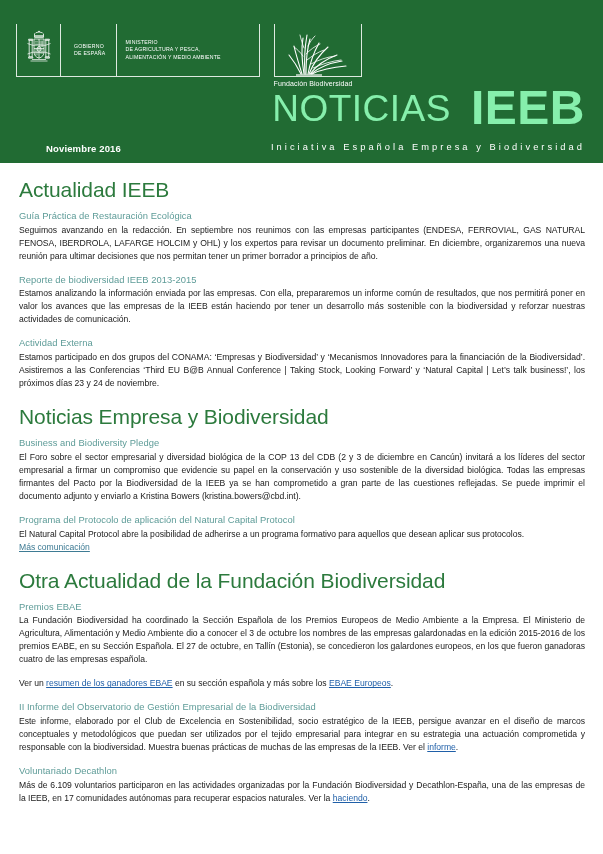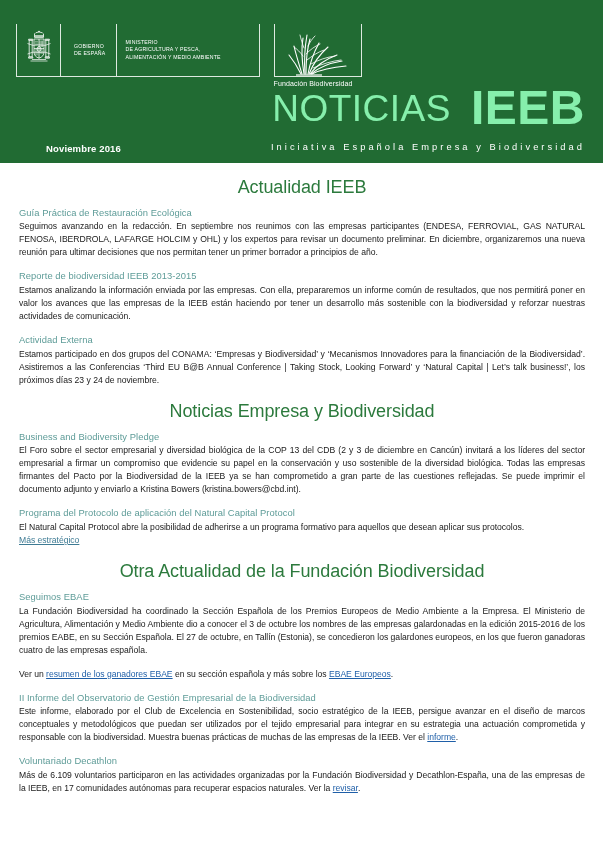--- a/index.html
+++ b/index.html
@@ -137,26 +137,25 @@
   }
 
   
   .content {
     padding: 0 18px 0 19px;
     box-sizing: border-box;
     width: 603px;
   }
   h1.section-title {
     color: #2C7A3D;
-    font-size: 18px;
+    font-size: 21px;
     font-weight: 400;
     letter-spacing: -0.1px;
     margin: 15px 0 9px 0;
     line-height: 1.1;
-    text-align: center;
   }
   h2.sub-title {
     color: #5E9C98;
     font-size: 9.4px;
     font-weight: 400;
     letter-spacing: 0.05px;
     margin: 0 0 1px 0;
     line-height: 1.35;
   }
   p.body {
@@ -295,35 +294,35 @@
 
   <h1 class="section-title">Noticias Empresa y Biodiversidad</h1>
 
   <div class="block">
     <h2 class="sub-title">Business and Biodiversity Pledge</h2>
     <p class="body">El Foro sobre el sector empresarial y diversidad biológica de la COP 13 del CDB (2 y 3 de diciembre en Cancún) invitará a los líderes del sector empresarial a firmar un compromiso que evidencie su papel en la conservación y uso sostenible de la diversidad biológica. Todas las empresas firmantes del Pacto por la Biodiversidad de la IEEB ya se han comprometido a gran parte de las cuestiones reflejadas. Se puede imprimir el documento adjunto y enviarlo a Kristina Bowers (kristina.bowers@cbd.int).</p>
   </div>
 
   <div class="block">
     <h2 class="sub-title">Programa del Protocolo de aplicación del Natural Capital Protocol</h2>
-    <p class="body"><span>El Natural Capital Protocol abre la posibilidad de adherirse a un programa formativo para aquellos que desean aplicar sus protocolos.</span><br><a class="link-teal" href="#">Más estratégico</a></p>
+    <p class="body"><span>El Natural Capital Protocol abre la posibilidad de adherirse a un programa formativo para aquellos que desean aplicar sus protocolos.</span><br><a class="link-teal" href="#">Más comunicación</a></p>
   </div>
 
   <h1 class="section-title">Otra Actualidad de la Fundación Biodiversidad</h1>
 
   <div class="block">
-    <h2 class="sub-title">Seguimos EBAE</h2>
+    <h2 class="sub-title">Premios EBAE</h2>
     <p class="body">La Fundación Biodiversidad ha coordinado la Sección Española de los Premios Europeos de Medio Ambiente a la Empresa. El Ministerio de Agricultura, Alimentación y Medio Ambiente dio a conocer el 3 de octubre los nombres de las empresas galardonadas en la edición 2015-2016 de los premios EABE, en su Sección Española. El 27 de octubre, en Tallín (Estonia), se concedieron los galardones europeos, en los que fueron ganadoras cuatro de las empresas española.</p>
   </div>
 
   <p class="body"><span>Ver un </span><a class="link" href="#">resumen de los ganadores EBAE</a><span> en su sección española y más sobre los </span><a class="link" href="#">EBAE Europeos</a><span>.</span></p>
 
   <div class="block">
     <h2 class="sub-title">II Informe del Observatorio de Gestión Empresarial de la Biodiversidad</h2>
     <p class="body"><span>Este informe, elaborado por el Club de Excelencia en Sostenibilidad, socio estratégico de la IEEB, persigue avanzar en el diseño de marcos conceptuales y metodológicos que puedan ser utilizados por el tejido empresarial para integrar en su estrategia una actuación comprometida y responsable con la biodiversidad. Muestra buenas prácticas de muchas de las empresas de la IEEB. Ver el </span><a class="link" href="#">informe</a><span>.</span></p>
   </div>
 
   <div class="block">
     <h2 class="sub-title">Voluntariado Decathlon</h2>
-    <p class="body"><span>Más de 6.109 voluntarios participaron en las actividades organizadas por la Fundación Biodiversidad y Decathlon-España, una de las empresas de la IEEB, en 17 comunidades autónomas para recuperar espacios naturales. Ver la </span><a class="link" href="#">revisar</a><span>.</span></p>
+    <p class="body"><span>Más de 6.109 voluntarios participaron en las actividades organizadas por la Fundación Biodiversidad y Decathlon-España, una de las empresas de la IEEB, en 17 comunidades autónomas para recuperar espacios naturales. Ver la </span><a class="link" href="#">haciendo</a><span>.</span></p>
   </div>
 
 </div>
 
 </body></html>

